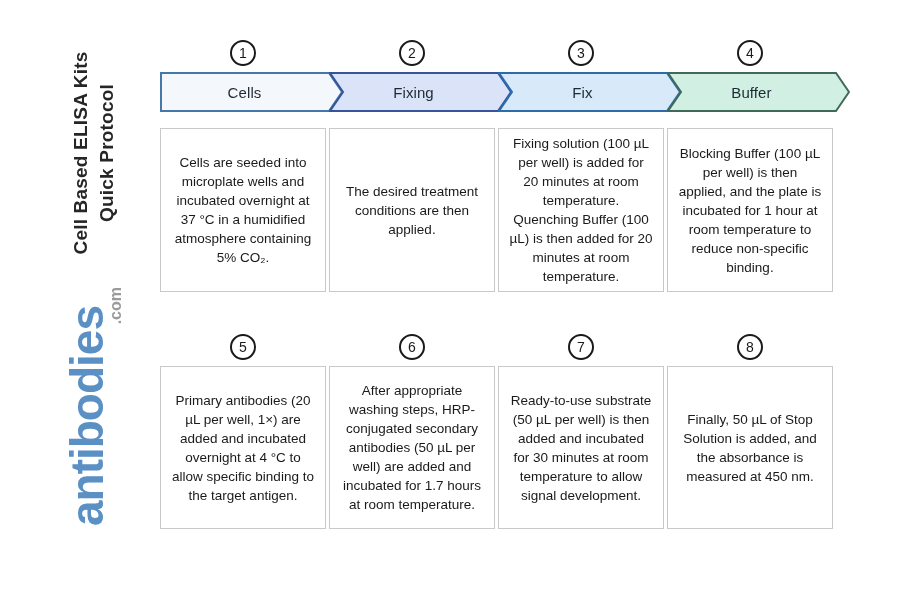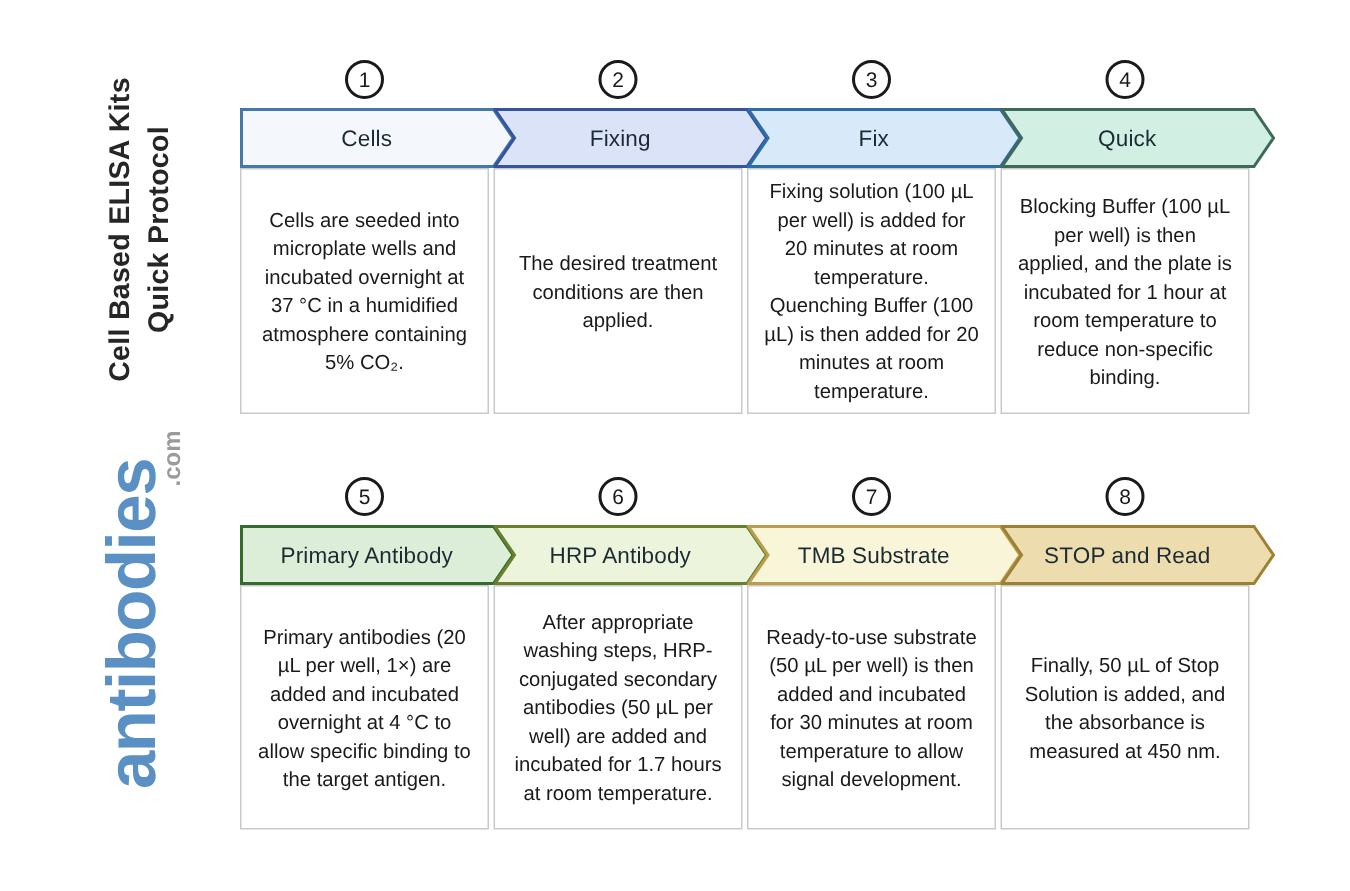--- a/index.html
+++ b/index.html
@@ -29,21 +29,21 @@
   .prow + .prow { margin-top:42px; }
 
   .circle-row { position:relative; height:26px; margin-bottom:6px; }
   .num-circle {
     position:absolute; top:0; width:26px; height:26px; border-radius:50%;
     background:#fff; border:2px solid #1a1a1a; color:#1a1a1a;
     display:flex; align-items:center; justify-content:center;
     font-size:14px; font-weight:400;
   }
 
-  .arrow-row { position:relative; height:40px; }
+  .arrow-row { position:relative; height:56px; }
   .arrow-svg { position:absolute; top:0; height:40px; width:183px; }
   .arrow-label {
     position:absolute; top:0; height:40px; width:169px;
     display:flex; align-items:center; justify-content:center;
     font-size:15px; font-weight:500; color:#1c2b33; letter-spacing:.1px;
   }
 
   .box-row { display:flex; gap:3px; }
   .step-box {
     width:166px; background:#fff; border:1.5px solid #c9c9c9;
@@ -99,21 +99,21 @@
         </svg>
         <svg class="arrow-svg c2" viewBox="0 0 183 40">
           <polygon points="1,1 169,1 182,20 169,39 1,39 14,20" stroke-width="2" fill="#d8e9fa" stroke="#2c6ca8"></polygon>
         </svg>
         <svg class="arrow-svg c3" viewBox="0 0 183 40">
           <polygon points="1,1 169,1 182,20 169,39 1,39 14,20" stroke-width="2" fill="#d2efe4" stroke="#3f6a58"></polygon>
         </svg>
         <div class="arrow-label c0">Cells</div>
         <div class="arrow-label c1">Fixing</div>
         <div class="arrow-label c2">Fix</div>
-        <div class="arrow-label c3">Quick</div>
+        <div class="arrow-label c3">Buffer</div>
       </div>
       <div class="box-row">
         <div class="step-box">
             <p>Cells are seeded into microplate wells and incubated overnight at 37 °C in a humidified atmosphere containing 5% CO₂.</p>
           </div>
         <div class="step-box">
             <p>The desired treatment conditions are then applied.</p>
           </div>
         <div class="step-box">
             <p>Fixing solution (100 µL per well) is added for 20 minutes at room temperature. Quenching Buffer (100 µL) is then added for 20 minutes at room temperature.</p>
@@ -132,38 +132,20 @@
         <div class="num-circle n1">
             <span>6</span>
           </div>
         <div class="num-circle n2">
             <span>7</span>
           </div>
         <div class="num-circle n3">
             <span>8</span>
           </div>
       </div>
-      <div class="arrow-row">
-        <svg class="arrow-svg c0" viewBox="0 0 183 40">
-          <polygon points="1,1 169,1 182,20 169,39 1,39" stroke-width="2" fill="#ddeed8" stroke="#356b2d"></polygon>
-        </svg>
-        <svg class="arrow-svg c1" viewBox="0 0 183 40">
-          <polygon points="1,1 169,1 182,20 169,39 1,39 14,20" stroke-width="2" fill="#edf4dc" stroke="#68812f"></polygon>
-        </svg>
-        <svg class="arrow-svg c2" viewBox="0 0 183 40">
-          <polygon points="1,1 169,1 182,20 169,39 1,39 14,20" stroke-width="2" fill="#f8f5d9" stroke="#bb9d4e"></polygon>
-        </svg>
-        <svg class="arrow-svg c3" viewBox="0 0 183 40">
-          <polygon points="1,1 169,1 182,20 169,39 1,39 14,20" stroke-width="2" fill="#ecdcae" stroke="#9d8031"></polygon>
-        </svg>
-        <div class="arrow-label c0">Primary Antibody</div>
-        <div class="arrow-label c1">HRP Antibody</div>
-        <div class="arrow-label c2">TMB Substrate</div>
-        <div class="arrow-label c3">STOP and Read</div>
-      </div>
       <div class="box-row">
         <div class="step-box">
             <p>Primary antibodies (20 µL per well, 1×) are added and incubated overnight at 4 °C to allow specific binding to the target antigen.</p>
           </div>
         <div class="step-box">
             <p>After appropriate washing steps, HRP-conjugated secondary antibodies (50 µL per well) are added and incubated for 1.7 hours at room temperature.</p>
           </div>
         <div class="step-box">
             <p>Ready-to-use substrate (50 µL per well) is then added and incubated for 30 minutes at room temperature to allow signal development.</p>
           </div>

